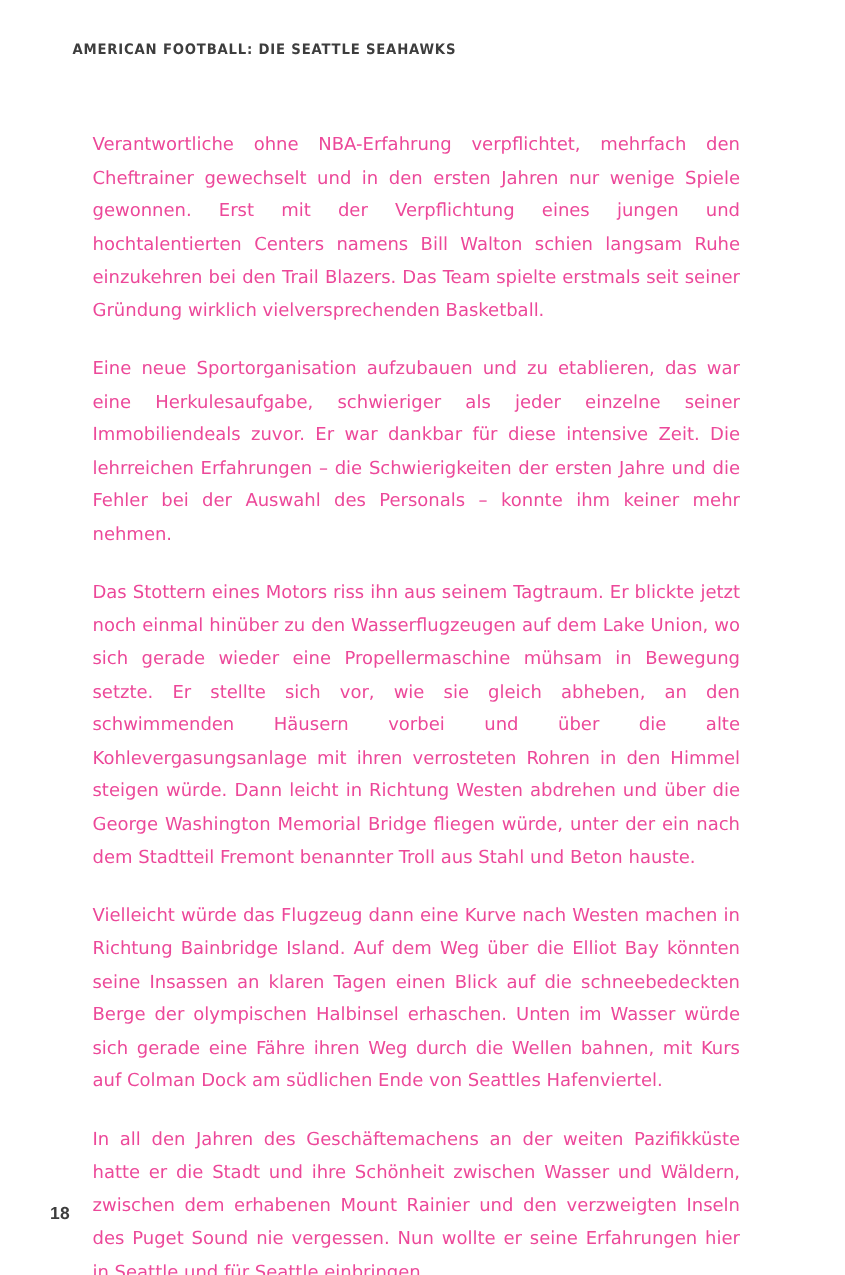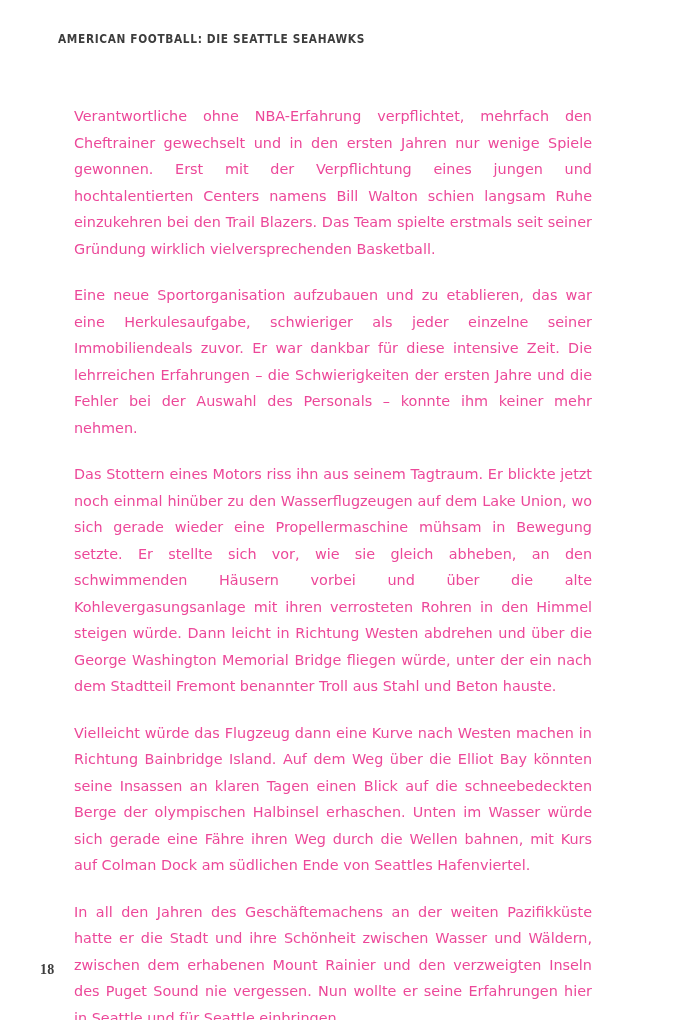--- a/index.html
+++ b/index.html
@@ -49,21 +49,21 @@
     color: #ec4899;
     hyphens: manual;
   }
   .body-col p:last-child {
     margin-bottom: 0;
   }
   .folio {
     position: absolute;
     left: 40px;
     bottom: 42px;
-    font-family: Liberation Serif, serif;
+    font-family: Liberation Sans, sans-serif;
     font-weight: bold;
     font-size: 14px;
     color: #3d3d3d;
     letter-spacing: 0.3px;
   }
 </style>
 </head>
 <body>
 
 <div class="page">

